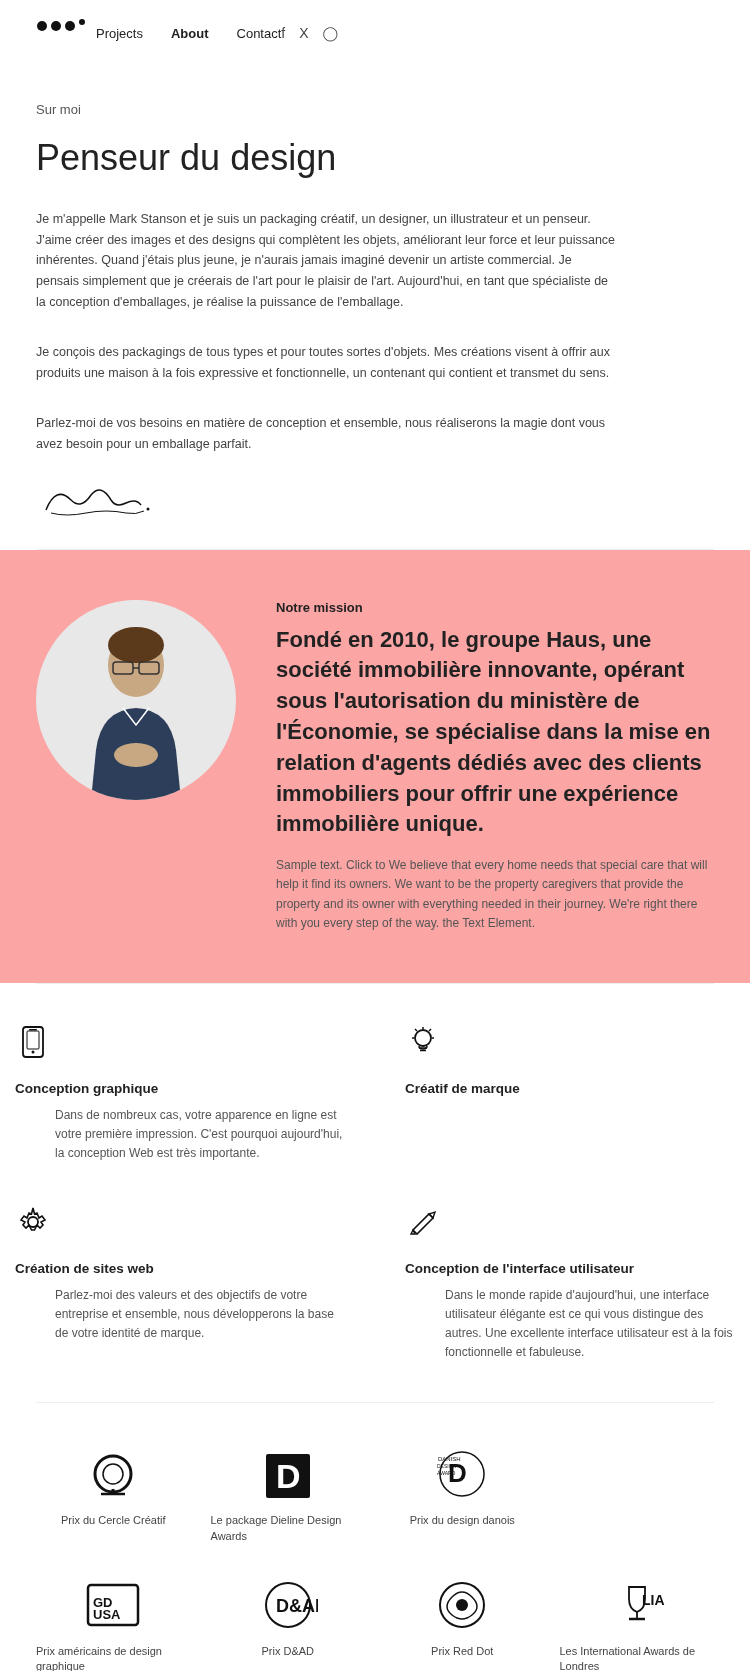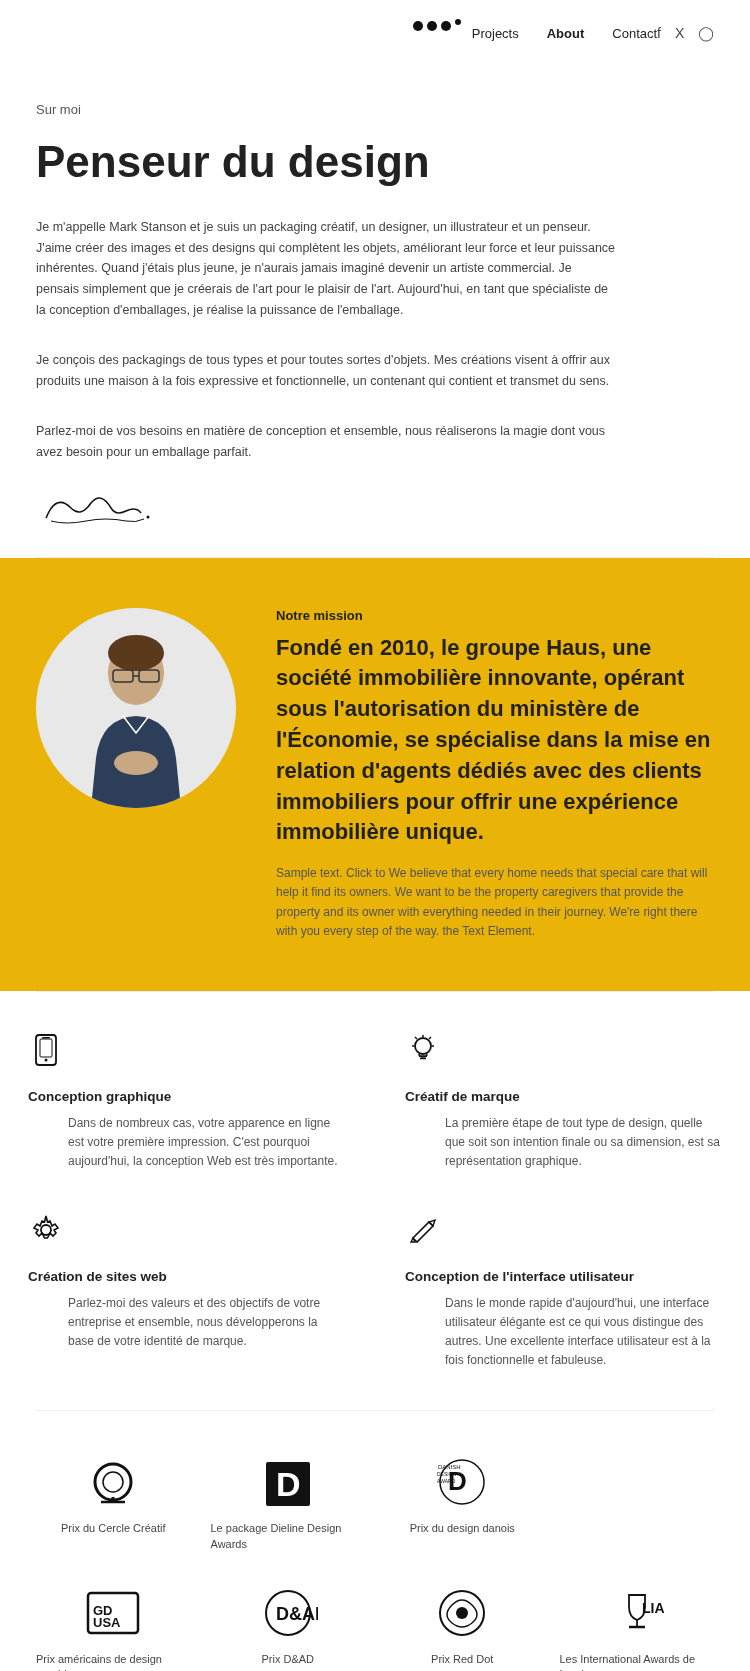--- a/index.html
+++ b/index.html
@@ -1,56 +1,56 @@
 <!DOCTYPE html>
 <html><head>
   <meta charset="utf-8">
   <style>
     * { box-sizing: border-box; margin: 0; padding: 0; }
     body { font-family: 'Helvetica Neue', Arial, sans-serif; color: #222; background: #fff; width: 750px; }
 
     
     nav {
-      display: flex; align-items: center; justify-content: flex-end;
+      display: flex; align-items: center; justify-content: flex-start;
       padding: 18px 36px; border-bottom: none;
     }
     .nav-logo { display: flex; align-items: center; }
     .nav-logo svg { width: 60px; height: 30px; }
     .nav-links { display: flex; gap: 28px; }
     .nav-links a { text-decoration: none; color: #222; font-size: 13px; }
     .nav-links a.active { font-weight: 600; }
     .nav-social { display: flex; gap: 14px; align-items: center; }
     .nav-social span { font-size: 14px; cursor: pointer; color: #444; }
 
     
     .hero { padding: 36px 36px 20px; }
     .hero-label { font-size: 13px; color: #555; margin-bottom: 20px; }
-    .hero-title { font-size: 44px; font-weight: 700; margin-bottom: 20px; }
+    .hero-title { font-size: 36px; font-weight: 400; margin-bottom: 20px; }
     .hero-text { font-size: 12.5px; color: #444; line-height: 1.65; margin-bottom: 16px; max-width: 580px; margin-top: 30px; }
     .hero-signature { margin-top: 20px; }
     .hero-signature svg { width: 120px; height: 50px; }
 
     
     .mission {
       display: flex; align-items: flex-start; padding: 50px 36px 50px;
-      gap: 40px; background: #eab308;
+      gap: 40px; background: #fca5a5;
     }
     .mission-photo {
       flex-shrink: 0; width: 200px; height: 200px; border-radius: 50%;
       overflow: hidden; background: #e8e8e8;
       display: flex; align-items: center; justify-content: center;
     }
     .mission-photo svg { width: 170px; height: 200px; }
     .mission-content { flex: 1; }
     .mission-label { font-size: 13px; font-weight: 600; margin-bottom: 10px; }
     .mission-title { font-size: 22px; font-weight: 700; line-height: 1.4; margin-bottom: 16px; }
     .mission-text { font-size: 12px; color: #555; line-height: 1.6; }
 
     
-    .services { padding: 40px 28px; }
+    .services { padding: 40px 15px; }
     .services-grid { display: grid; grid-template-columns: 1fr 1fr; gap: 40px 60px; }
     .service-item {}
     .service-icon { font-size: 28px; margin-bottom: 14px; color: #222; }
     .service-title { font-size: 13.5px; font-weight: 700; margin-bottom: 10px; }
     .service-text { font-size: 12px; color: #555; line-height: 1.6; margin-left: 40px; }
 
     
     .awards { padding: 40px 36px 20px; }
     .awards-row { display: grid; grid-template-columns: repeat(4, 1fr); gap: 10px 20px; margin-bottom: 30px; }
     .award-item { display: flex; flex-direction: column; align-items: center; gap: 10px; }
@@ -156,21 +156,20 @@
           <line x1="14" y1="24" x2="22" y2="24" stroke="#111" stroke-width="1.5"></line>
           <line x1="15" y1="26.5" x2="21" y2="26.5" stroke="#111" stroke-width="1.5"></line>
           <line x1="18" y1="5" x2="18" y2="3" stroke="#111" stroke-width="1.5"></line>
           <line x1="24" y1="7" x2="26" y2="5" stroke="#111" stroke-width="1.5"></line>
           <line x1="12" y1="7" x2="10" y2="5" stroke="#111" stroke-width="1.5"></line>
           <line x1="27" y1="14" x2="29" y2="14" stroke="#111" stroke-width="1.5"></line>
           <line x1="7" y1="14" x2="9" y2="14" stroke="#111" stroke-width="1.5"></line>
         </svg>
       </div>
       <div class="service-title">Créatif de marque</div>
-      <div class="service-text">La première étape de tout type de design, quelle que soit son intention finale ou sa dimension, est sa représentation graphique.</div>
     </div>
 
     <div class="service-item">
       <div class="service-icon">
         <svg width="36" height="36" viewBox="0 0 36 36" fill="none">
           <circle cx="18" cy="18" r="5" stroke="#111" stroke-width="1.8" fill="none"></circle>
           <path d="M18 4 L19.5 10 L22 9 L24 14 L27 12 L30 16 L26 18 L28 21 L25 24 L22 21 L19.5 26 L16.5 26 L14 21 L11 24 L8 21 L10 18 L6 16 L9 12 L12 14 L14 9 L16.5 10 Z" stroke="#111" stroke-width="1.6" fill="none"></path>
         </svg>
       </div>
       <div class="service-title">Création de sites web</div>

